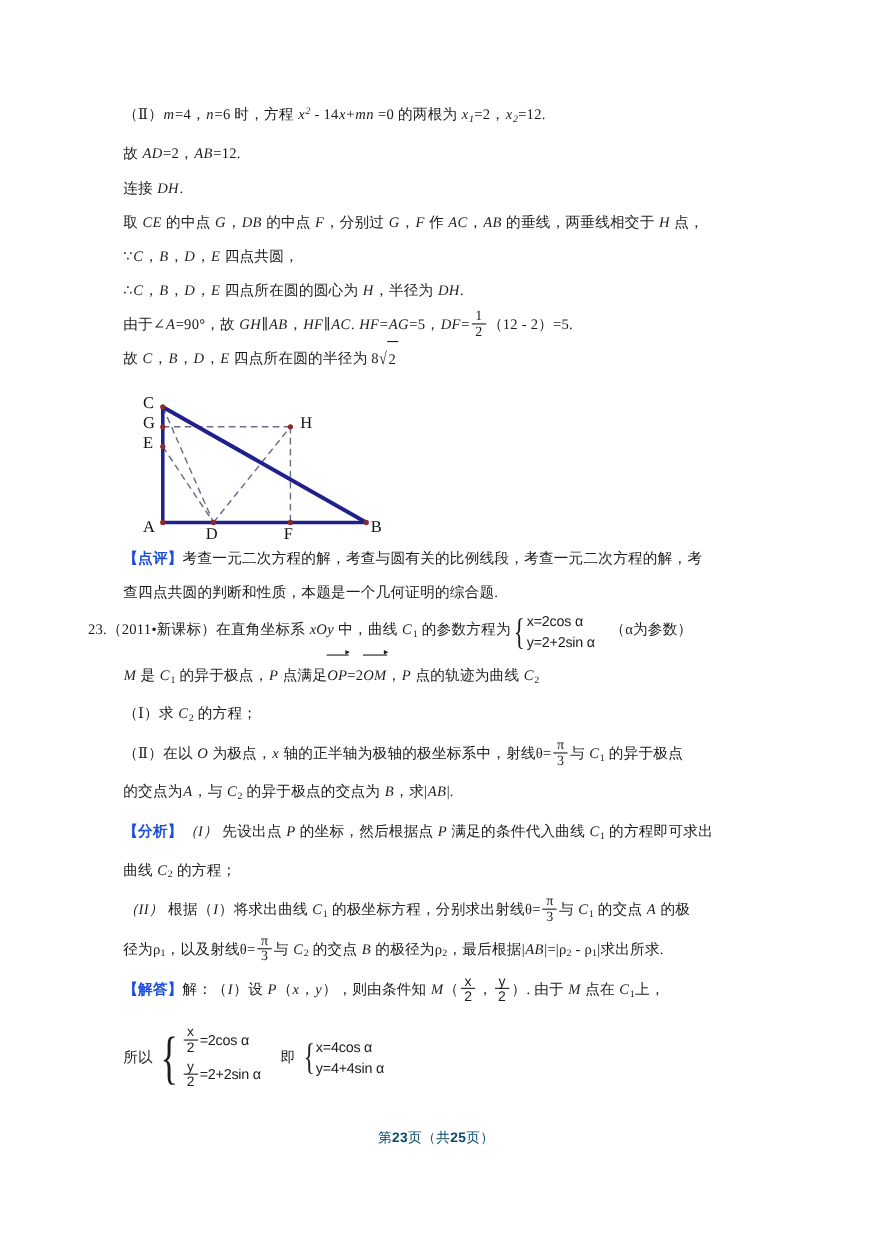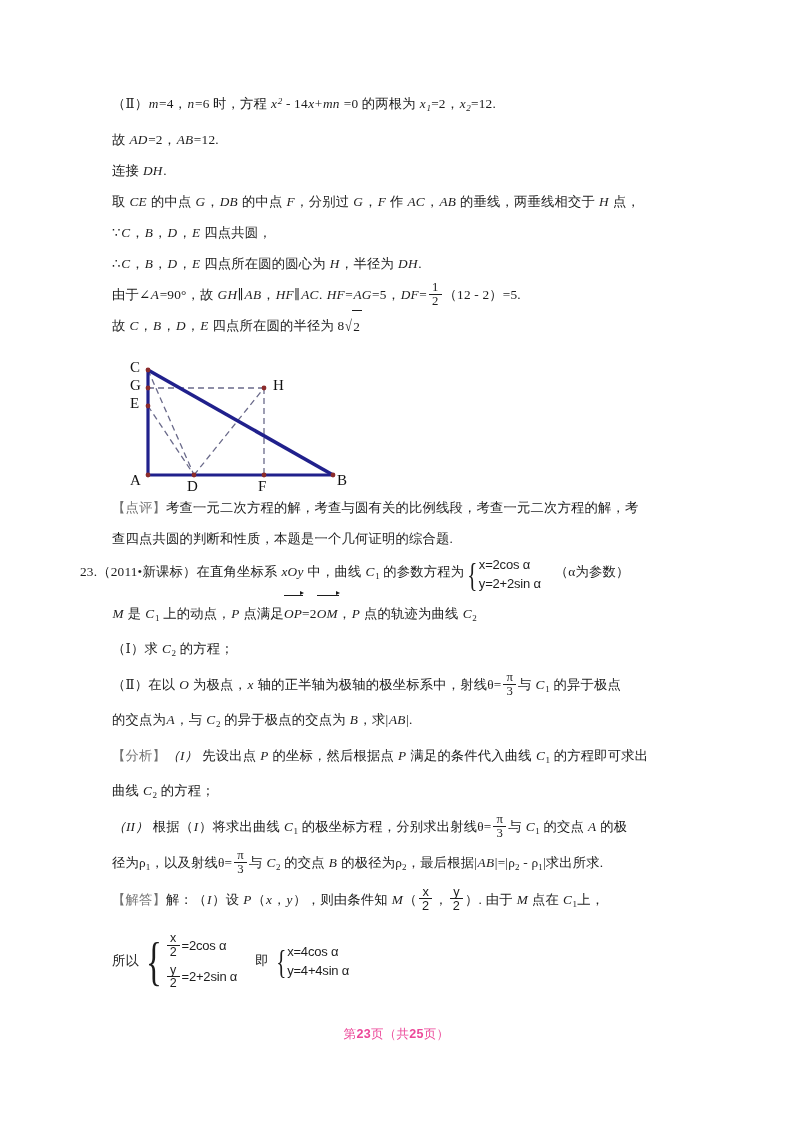--- a/index.html
+++ b/index.html
@@ -41,21 +41,21 @@
   
   i.v {
     font-style: italic;
     font-family: "Liberation Serif", "DejaVu Serif", serif;
     padding: 0 0.5px;
   }
   sub.s { font-size: 0.68em; vertical-align: -0.28em; font-style: italic; }
   sup.p { font-size: 0.68em; vertical-align: 0.45em; font-style: italic; }
   sub.sn { font-size: 0.68em; vertical-align: -0.28em; font-style: normal; }
 
-  .accent { color: #737373; font-weight: normal; }
+  .accent { color: #1d4ed8; font-weight: bold; }
 
   
   .frac {
     display: inline-block;
     vertical-align: -0.48em;
     text-align: center;
     font-style: normal;
     line-height: 1.02;
     margin: 0 2px;
     font-size: 0.96em;
@@ -132,21 +132,21 @@
   }
 
   .footer {
     position: absolute;
     left: 0;
     top: 1026px;
     width: 793px;
     text-align: center;
     font-family: "Liberation Sans", "DejaVu Sans", sans-serif;
     font-size: 12.5px;
-    color: #ec4899;
+    color: #0c4a6e;
     letter-spacing: 0.3px;
   }
   .footer b { font-weight: bold; }
 </style>
 </head>
 <body>
 
 <div class="page">
 
   <div class="content">
@@ -196,21 +196,21 @@
       <span>23.（2011•新课标）</span><span>在直角坐标系 </span><i class="v">xOy</i><span> 中，曲线 </span><i class="v">C</i><sub class="sn">1</sub><span> 的参数方程为</span><span class="sys inline-sys">
           <span class="brace">{</span>
           <span class="rows">
             <span>x=2cos α</span>
             <span>y=2+2sin α</span>
           </span>
         </span><span style="padding-left:14px">（α为参数）</span>
     </div>
 
     <div class="line indent" style="margin-top:4px">
-      <i class="v">M</i><span> 是 </span><i class="v">C</i><sub class="sn">1</sub><span> 上的动点，</span><i class="v">P</i><span> 点满足</span><span class="vec"><span>OP</span><span class="ah"></span></span><span>=2</span><span class="vec"><span>OM</span><span class="ah"></span></span><span>，</span><i class="v">P</i><span> 点的轨迹为曲线 </span><i class="v">C</i><sub class="sn">2</sub>
+      <i class="v">M</i><span> 是 </span><i class="v">C</i><sub class="sn">1</sub><span> 的异于极点，</span><i class="v">P</i><span> 点满足</span><span class="vec"><span>OP</span><span class="ah"></span></span><span>=2</span><span class="vec"><span>OM</span><span class="ah"></span></span><span>，</span><i class="v">P</i><span> 点的轨迹为曲线 </span><i class="v">C</i><sub class="sn">2</sub>
     </div>
 
     <div class="line indent">
       <span>（Ⅰ）求 </span><i class="v">C</i><sub class="sn">2</sub><span> 的方程；</span>
     </div>
 
     <div class="line indent">
       <span>（Ⅱ）在以 </span><i class="v">O</i><span> 为极点，</span><i class="v">x</i><span> 轴的正半轴为极轴的极坐标系中，射线θ=</span><span class="frac"><span class="num">π</span><span class="den">3</span></span><span>与 </span><i class="v">C</i><sub class="sn">1</sub><span> 的异于极点</span>
     </div>
 

